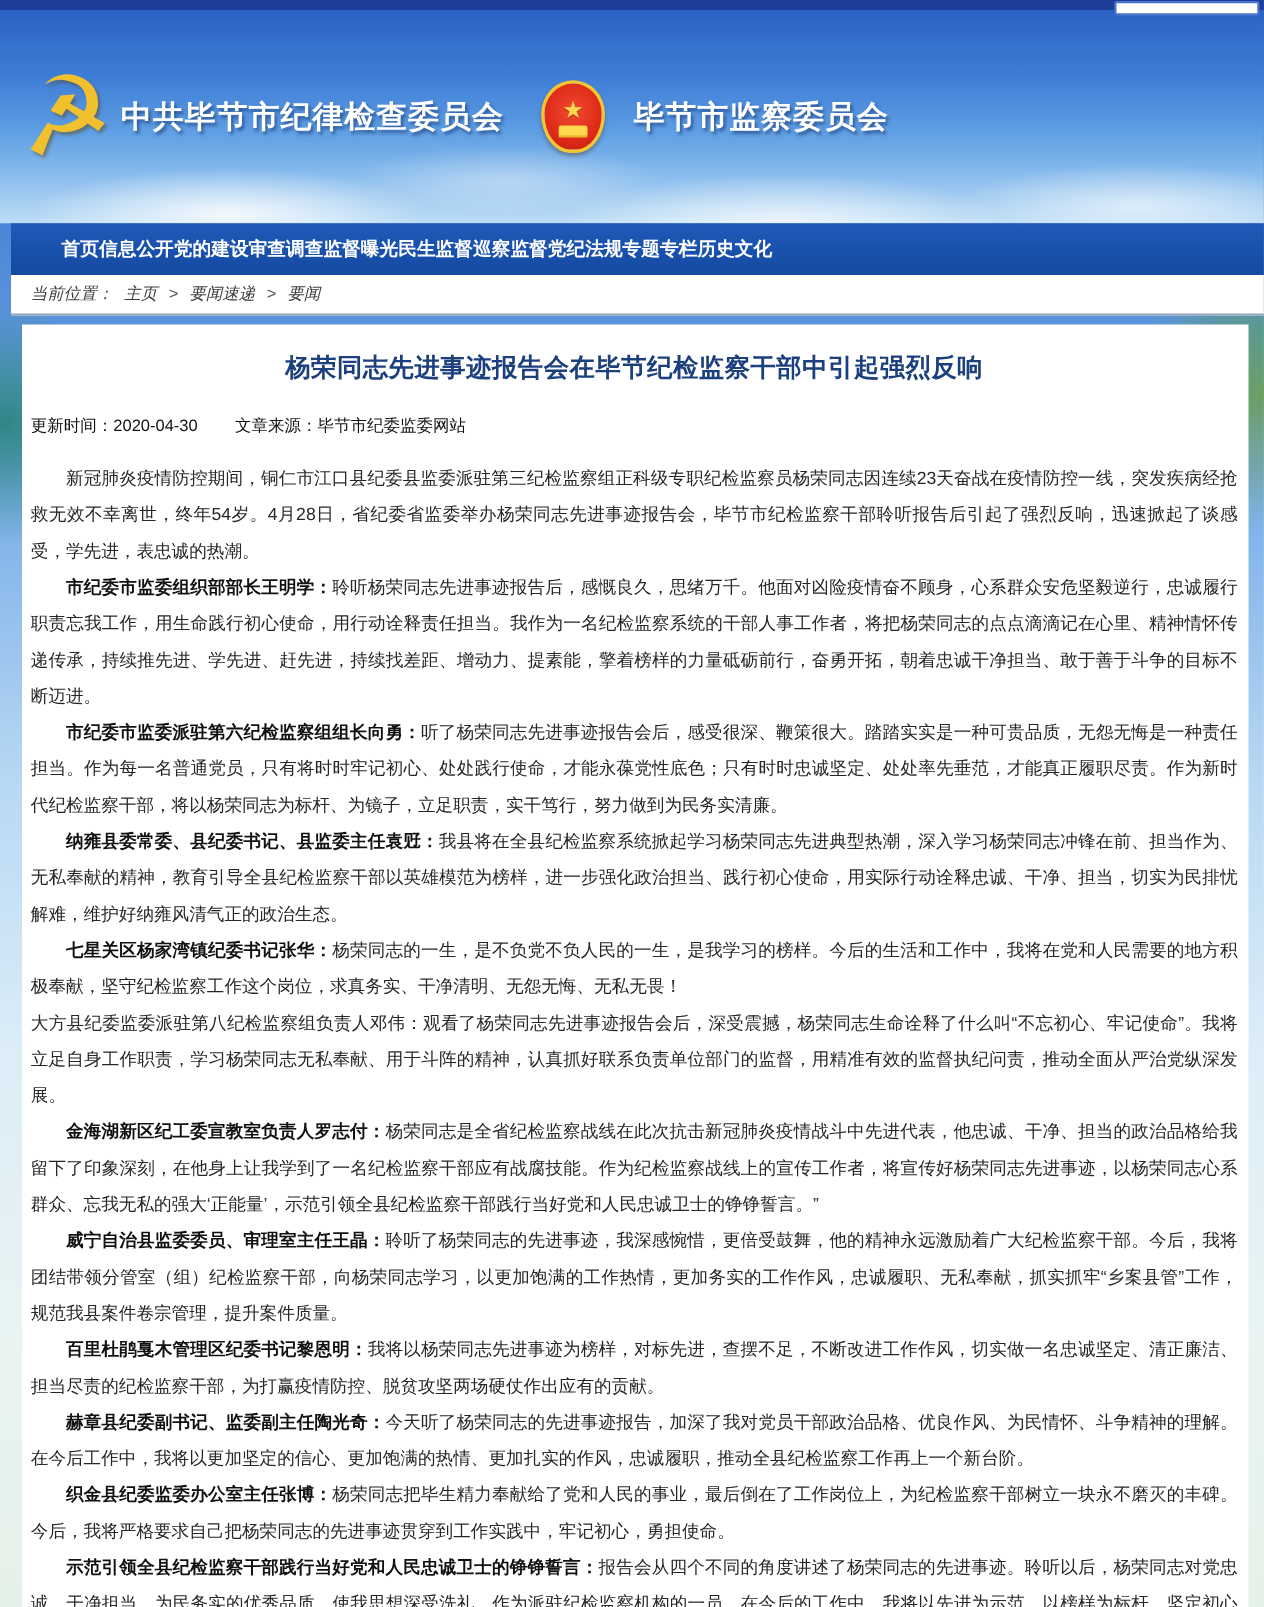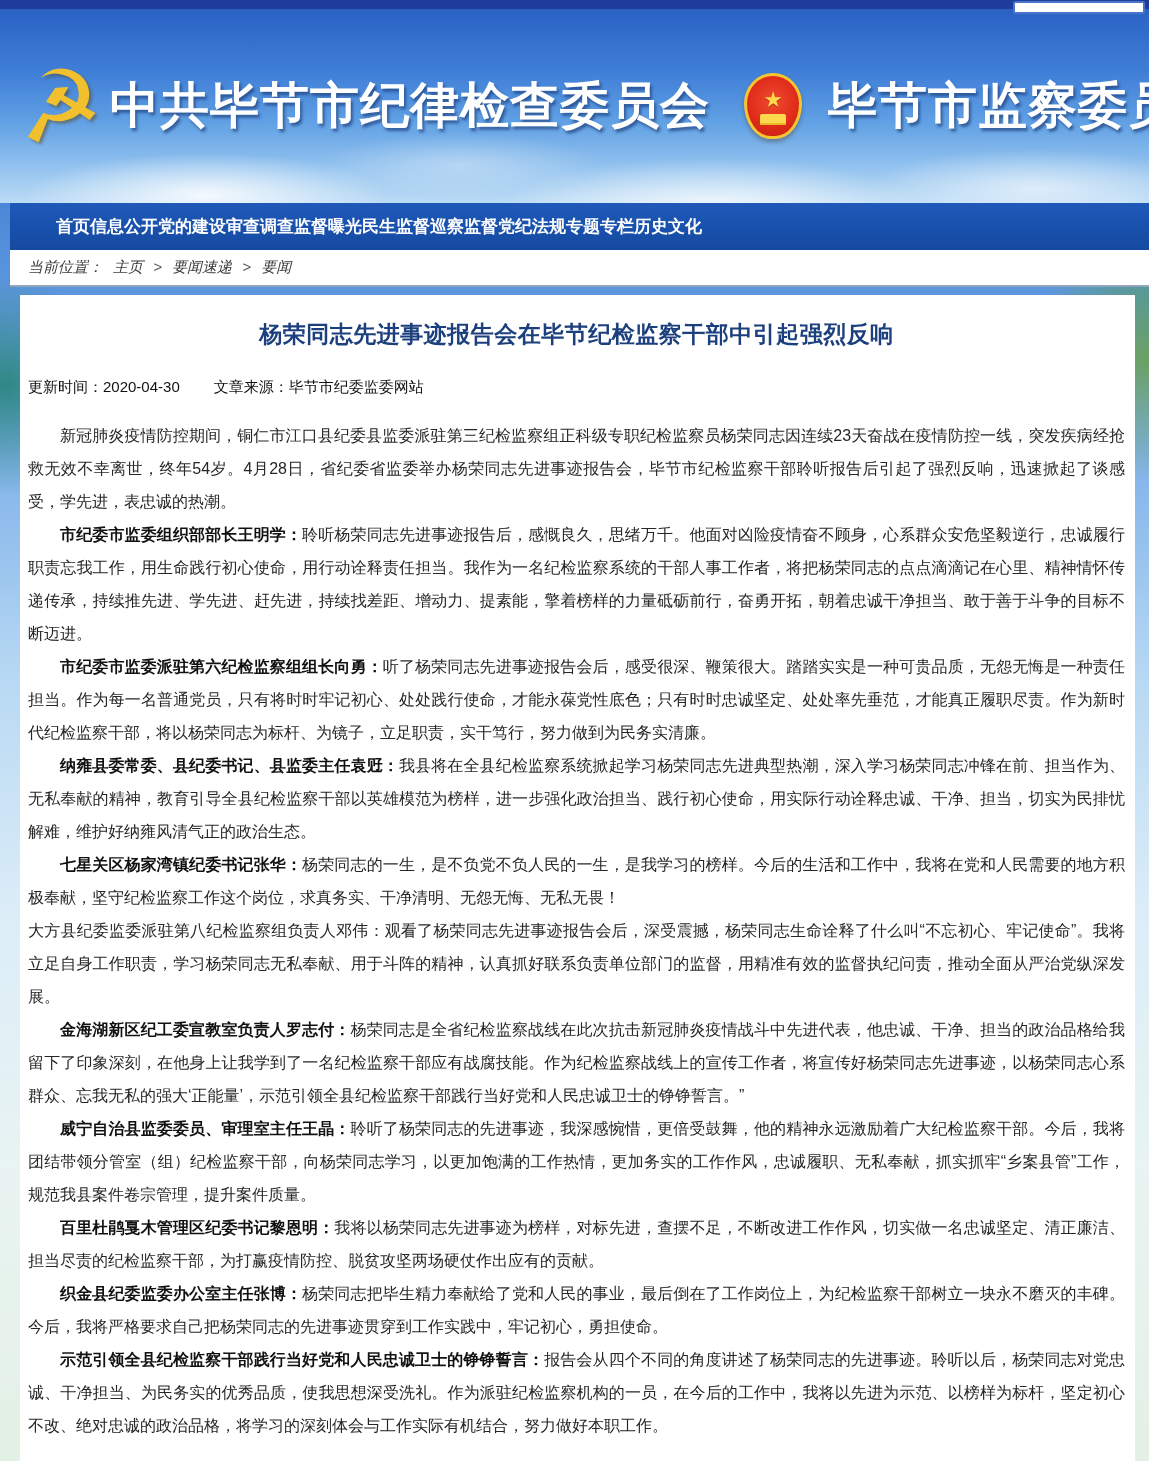--- a/index.html
+++ b/index.html
@@ -32,21 +32,21 @@
       linear-gradient(180deg,#2a62c4 0%, #3f7ed6 32%, #60a0e4 58%, #8fc0ee 80%, #bcdcf5 100%);
     display:flex; align-items:center; overflow:hidden;
   }
   .brand { display:flex; align-items:center; width:100%; padding-left:16px; }
   .party-emblem {
     font-size:96px; line-height:96px; color:#f0c02e; margin-right:8px;
     text-shadow:2px 3px 3px rgba(90,60,0,.45);
     transform:rotate(-8deg); display:inline-block;
   }
   .org-title {
-    color:#ffffff; font-weight:bold; font-size:49px; letter-spacing:1px;
+    color:#ffffff; font-weight:bold; font-size:28px; letter-spacing:1px;
     text-shadow:2px 3px 3px rgba(25,55,115,.65); white-space:nowrap;
   }
   .org1 { margin-right:34px; }
   .national-emblem {
     width:58px; height:66px; margin:0 26px 0 0; position:relative; flex:0 0 auto;
     background:radial-gradient(circle at 50% 42%, #f04a30 0%, #de2a18 60%, #c01d0e 100%);
     border:3px solid #f5c431; border-radius:50% 50% 46% 46% / 46% 46% 54% 54%;
     box-shadow:0 3px 4px rgba(60,30,0,.35);
     display:flex; flex-direction:column; align-items:center; justify-content:center;
   }
@@ -138,19 +138,20 @@
     <div class="article-body" id="article-body">
         <p class="para"><span>新冠肺炎疫情防控期间，铜仁市江口县纪委县监委派驻第三纪检监察组正科级专职纪检监察员杨荣同志因连续23天奋战在疫情防控一线，突发疾病经抢救无效不幸离世，终年54岁。4月28日，省纪委省监委举办杨荣同志先进事迹报告会，毕节市纪检监察干部聆听报告后引起了强烈反响，迅速掀起了谈感受，学先进，表忠诚的热潮。</span></p>
         <p class="para"><span class="speaker">市纪委市监委组织部部长王明学：</span><span>聆听杨荣同志先进事迹报告后，感慨良久，思绪万千。他面对凶险疫情奋不顾身，心系群众安危坚毅逆行，忠诚履行职责忘我工作，用生命践行初心使命，用行动诠释责任担当。我作为一名纪检监察系统的干部人事工作者，将把杨荣同志的点点滴滴记在心里、精神情怀传递传承，持续推先进、学先进、赶先进，持续找差距、增动力、提素能，擎着榜样的力量砥砺前行，奋勇开拓，朝着忠诚干净担当、敢于善于斗争的目标不断迈进。</span></p>
         <p class="para"><span class="speaker">市纪委市监委派驻第六纪检监察组组长向勇：</span><span>听了杨荣同志先进事迹报告会后，感受很深、鞭策很大。踏踏实实是一种可贵品质，无怨无悔是一种责任担当。作为每一名普通党员，只有将时时牢记初心、处处践行使命，才能永葆党性底色；只有时时忠诚坚定、处处率先垂范，才能真正履职尽责。作为新时代纪检监察干部，将以杨荣同志为标杆、为镜子，立足职责，实干笃行，努力做到为民务实清廉。</span></p>
         <p class="para"><span class="speaker">纳雍县委常委、县纪委书记、县监委主任袁觃：</span><span>我县将在全县纪检监察系统掀起学习杨荣同志先进典型热潮，深入学习杨荣同志冲锋在前、担当作为、无私奉献的精神，教育引导全县纪检监察干部以英雄模范为榜样，进一步强化政治担当、践行初心使命，用实际行动诠释忠诚、干净、担当，切实为民排忧解难，维护好纳雍风清气正的政治生态。</span></p>
         <p class="para"><span class="speaker">七星关区杨家湾镇纪委书记张华：</span><span>杨荣同志的一生，是不负党不负人民的一生，是我学习的榜样。今后的生活和工作中，我将在党和人民需要的地方积极奉献，坚守纪检监察工作这个岗位，求真务实、干净清明、无怨无悔、无私无畏！</span></p>
         <p class="para no-indent"><span class="speaker plain">大方县纪委监委派驻第八纪检监察组负责人邓伟：</span><span>观看了杨荣同志先进事迹报告会后，深受震撼，杨荣同志生命诠释了什么叫“不忘初心、牢记使命”。我将立足自身工作职责，学习杨荣同志无私奉献、用于斗阵的精神，认真抓好联系负责单位部门的监督，用精准有效的监督执纪问责，推动全面从严治党纵深发展。</span></p>
         <p class="para"><span class="speaker">金海湖新区纪工委宣教室负责人罗志付：</span><span>杨荣同志是全省纪检监察战线在此次抗击新冠肺炎疫情战斗中先进代表，他忠诚、干净、担当的政治品格给我留下了印象深刻，在他身上让我学到了一名纪检监察干部应有战腐技能。作为纪检监察战线上的宣传工作者，将宣传好杨荣同志先进事迹，以杨荣同志心系群众、忘我无私的强大‘正能量’，示范引领全县纪检监察干部践行当好党和人民忠诚卫士的铮铮誓言。”</span></p>
         <p class="para"><span class="speaker">威宁自治县监委委员、审理室主任王晶：</span><span>聆听了杨荣同志的先进事迹，我深感惋惜，更倍受鼓舞，他的精神永远激励着广大纪检监察干部。今后，我将团结带领分管室（组）纪检监察干部，向杨荣同志学习，以更加饱满的工作热情，更加务实的工作作风，忠诚履职、无私奉献，抓实抓牢“乡案县管”工作，规范我县案件卷宗管理，提升案件质量。</span></p>
         <p class="para"><span class="speaker">百里杜鹃戛木管理区纪委书记黎恩明：</span><span>我将以杨荣同志先进事迹为榜样，对标先进，查摆不足，不断改进工作作风，切实做一名忠诚坚定、清正廉洁、担当尽责的纪检监察干部，为打赢疫情防控、脱贫攻坚两场硬仗作出应有的贡献。</span></p>
+        <p class="para"><span class="speaker">赫章县纪委副书记、监委副主任陶光奇：</span><span>今天听了杨荣同志的先进事迹报告，加深了我对党员干部政治品格、优良作风、为民情怀、斗争精神的理解。在今后工作中，我将以更加坚定的信心、更加饱满的热情、更加扎实的作风，忠诚履职，推动全县纪检监察工作再上一个新台阶。</span></p>
         <p class="para"><span class="speaker">织金县纪委监委办公室主任张博：</span><span>杨荣同志把毕生精力奉献给了党和人民的事业，最后倒在了工作岗位上，为纪检监察干部树立一块永不磨灭的丰碑。今后，我将严格要求自己把杨荣同志的先进事迹贯穿到工作实践中，牢记初心，勇担使命。</span></p>
         <p class="para"><span class="speaker">示范引领全县纪检监察干部践行当好党和人民忠诚卫士的铮铮誓言：</span><span>报告会从四个不同的角度讲述了杨荣同志的先进事迹。聆听以后，杨荣同志对党忠诚、干净担当、为民务实的优秀品质，使我思想深受洗礼。作为派驻纪检监察机构的一员，在今后的工作中，我将以先进为示范、以榜样为标杆，坚定初心不改、绝对忠诚的政治品格，将学习的深刻体会与工作实际有机结合，努力做好本职工作。</span></p>
       </div>
 
   </main>
 
 </div>
 
 </body></html>

